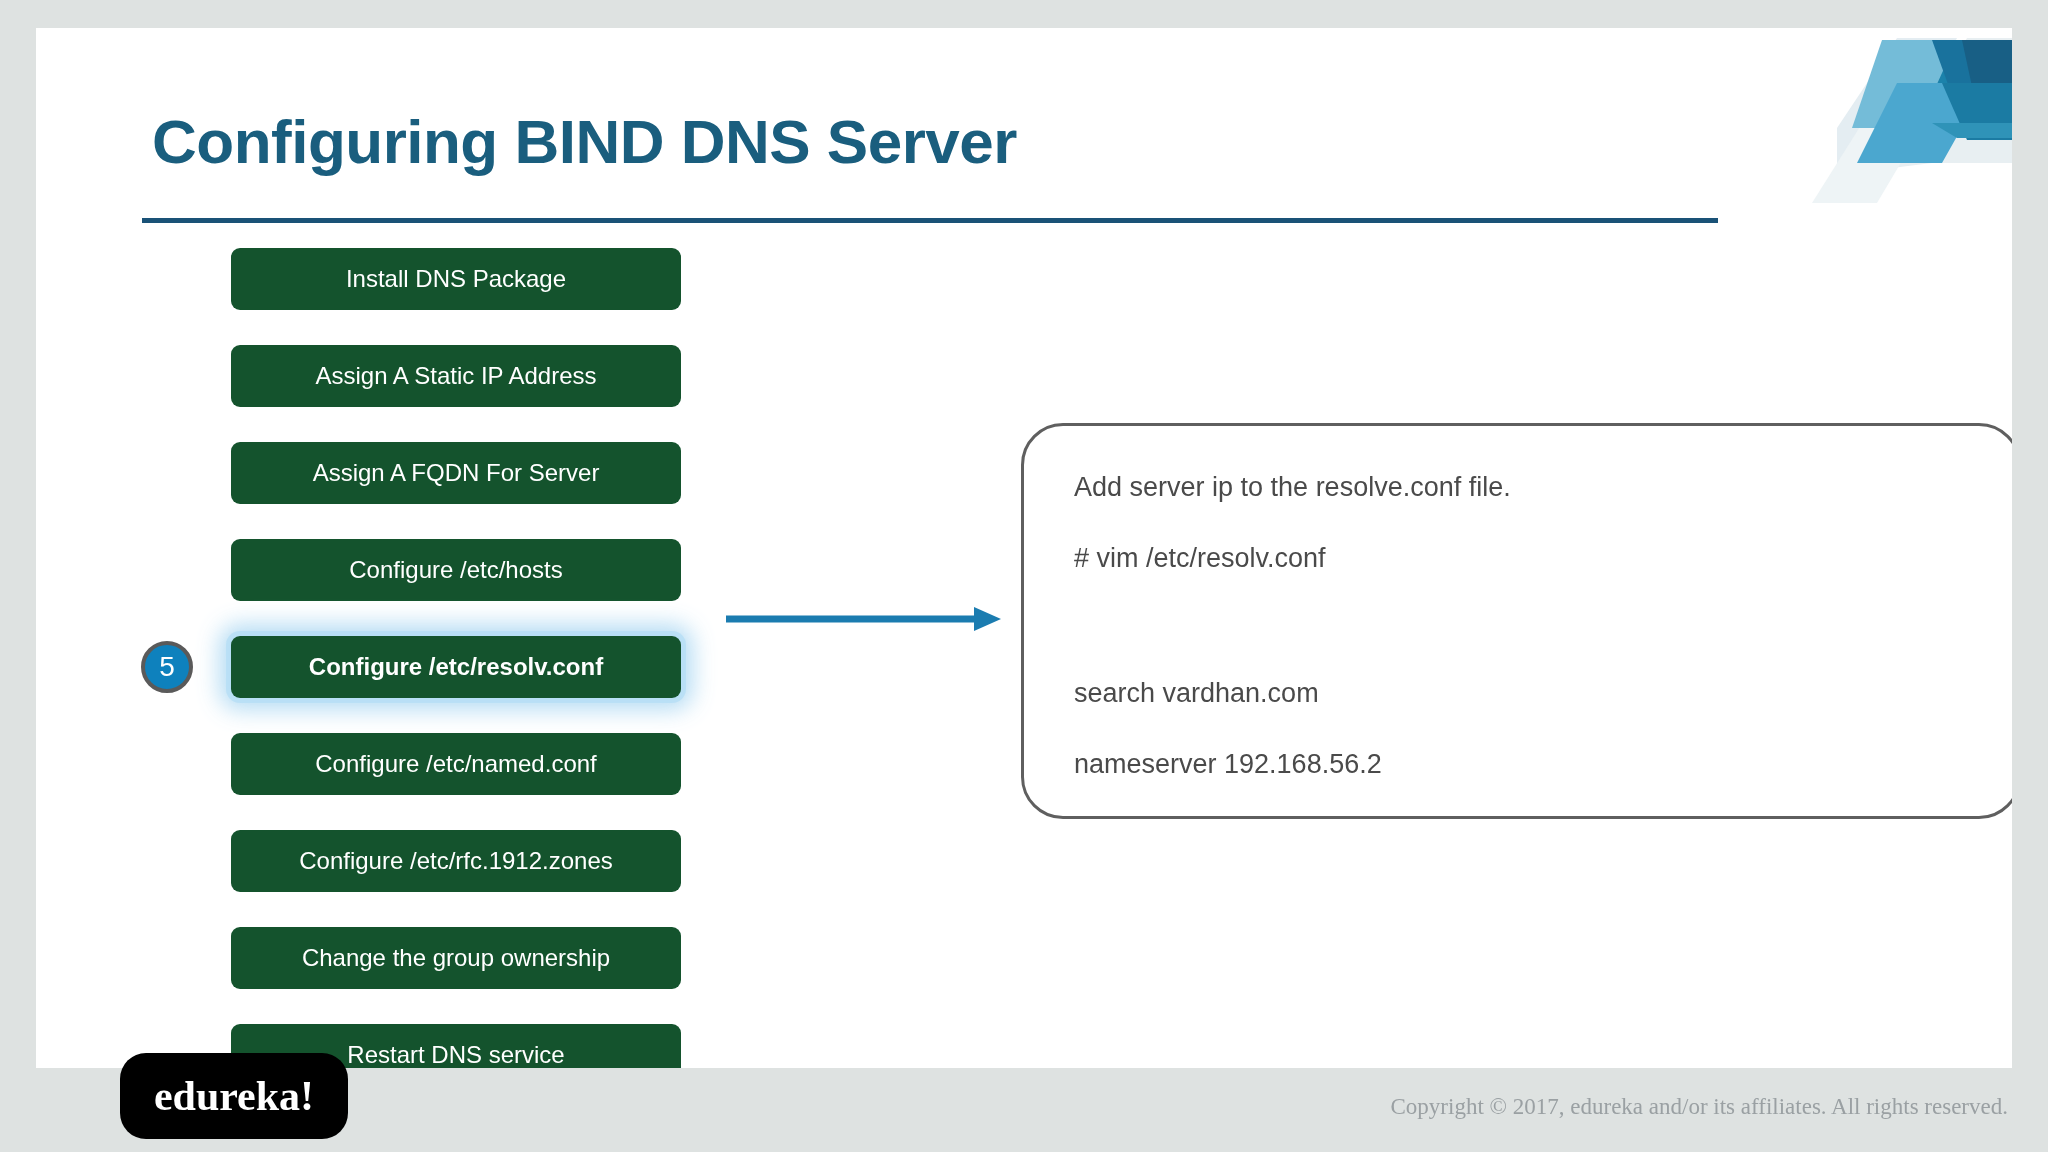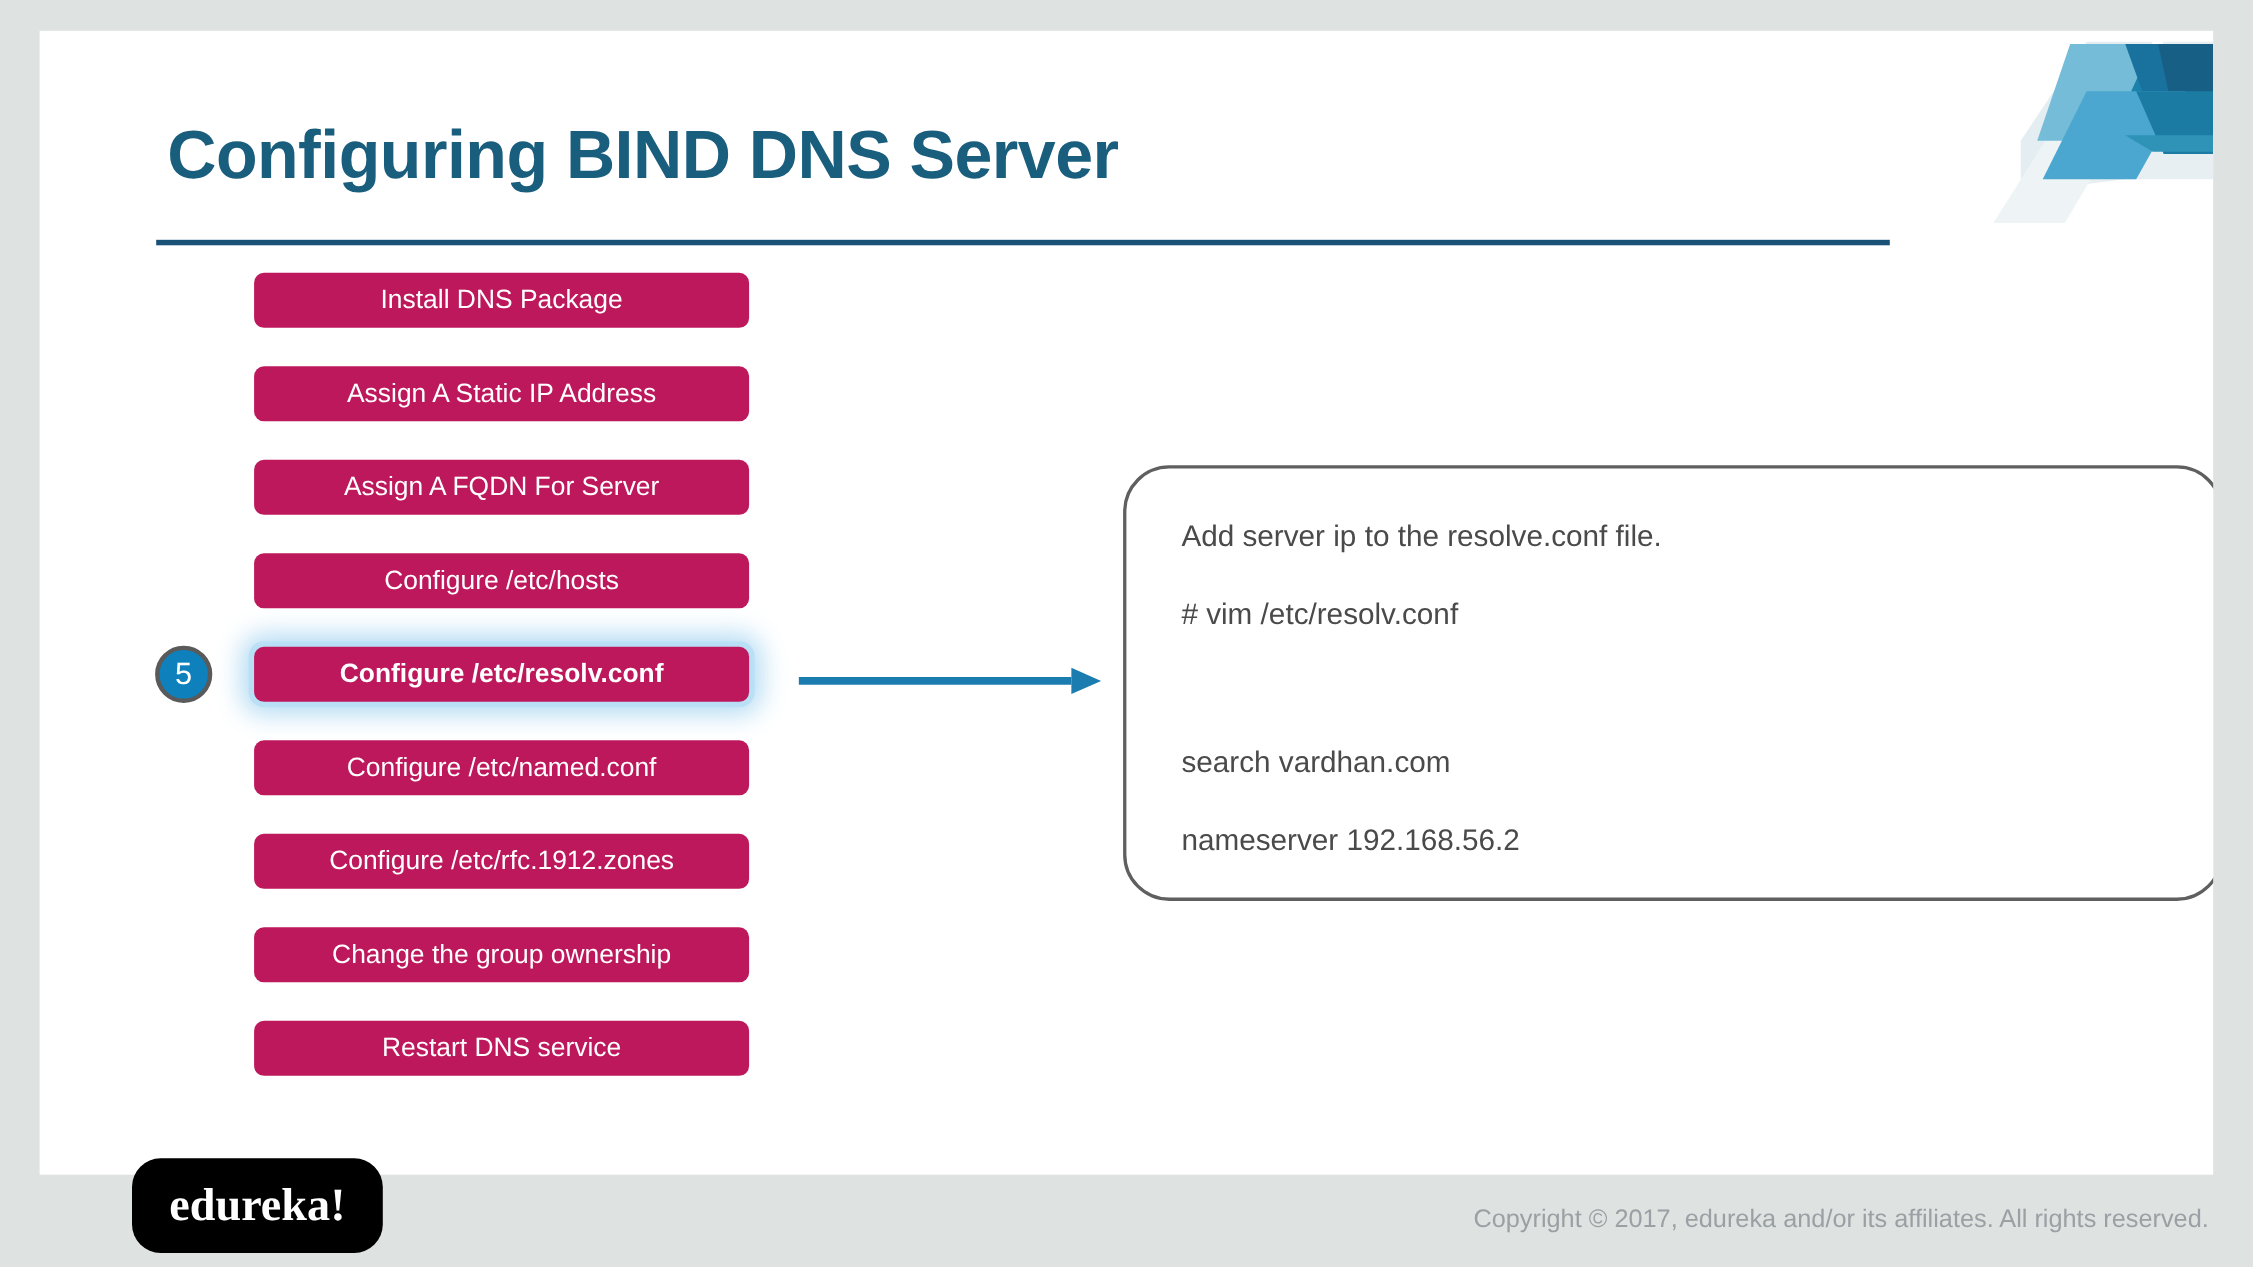--- a/index.html
+++ b/index.html
@@ -58,23 +58,23 @@
   #steps {
     position: absolute;
     left: 195px;
     top: 220px;
     width: 450px;
   }
 
   .step-btn {
     position: relative;
     width: 450px;
-    height: 50px;
+    height: 62px;
     border-radius: 9px;
-    background: #be185d;
+    background: #14532d;
     color: #ffffff;
     font-size: 24px;
     display: flex;
     align-items: center;
     justify-content: center;
     margin-bottom: 35px;
     text-align: center;
     white-space: nowrap;
   }
 
@@ -160,20 +160,21 @@
     border-radius: 26px;
   }
 
   #copyright {
     position: absolute;
     right: 40px;
     top: 1094px;
     font-size: 23px;
     color: #9aa0a3;
     white-space: nowrap;
+    font-family: Liberation Serif, serif;
   }
 </style>
 </head>
 <body>
 
 <div id="slide">
 
   <svg id="corner" viewBox="0 0 230 175">
     <polygon points="110,140 185,10 230,10 230,135 150,135" fill="#e8eff2"></polygon>
     <polygon points="55,100 115,10 175,10 110,140 55,140" fill="#e4edf2"></polygon>

